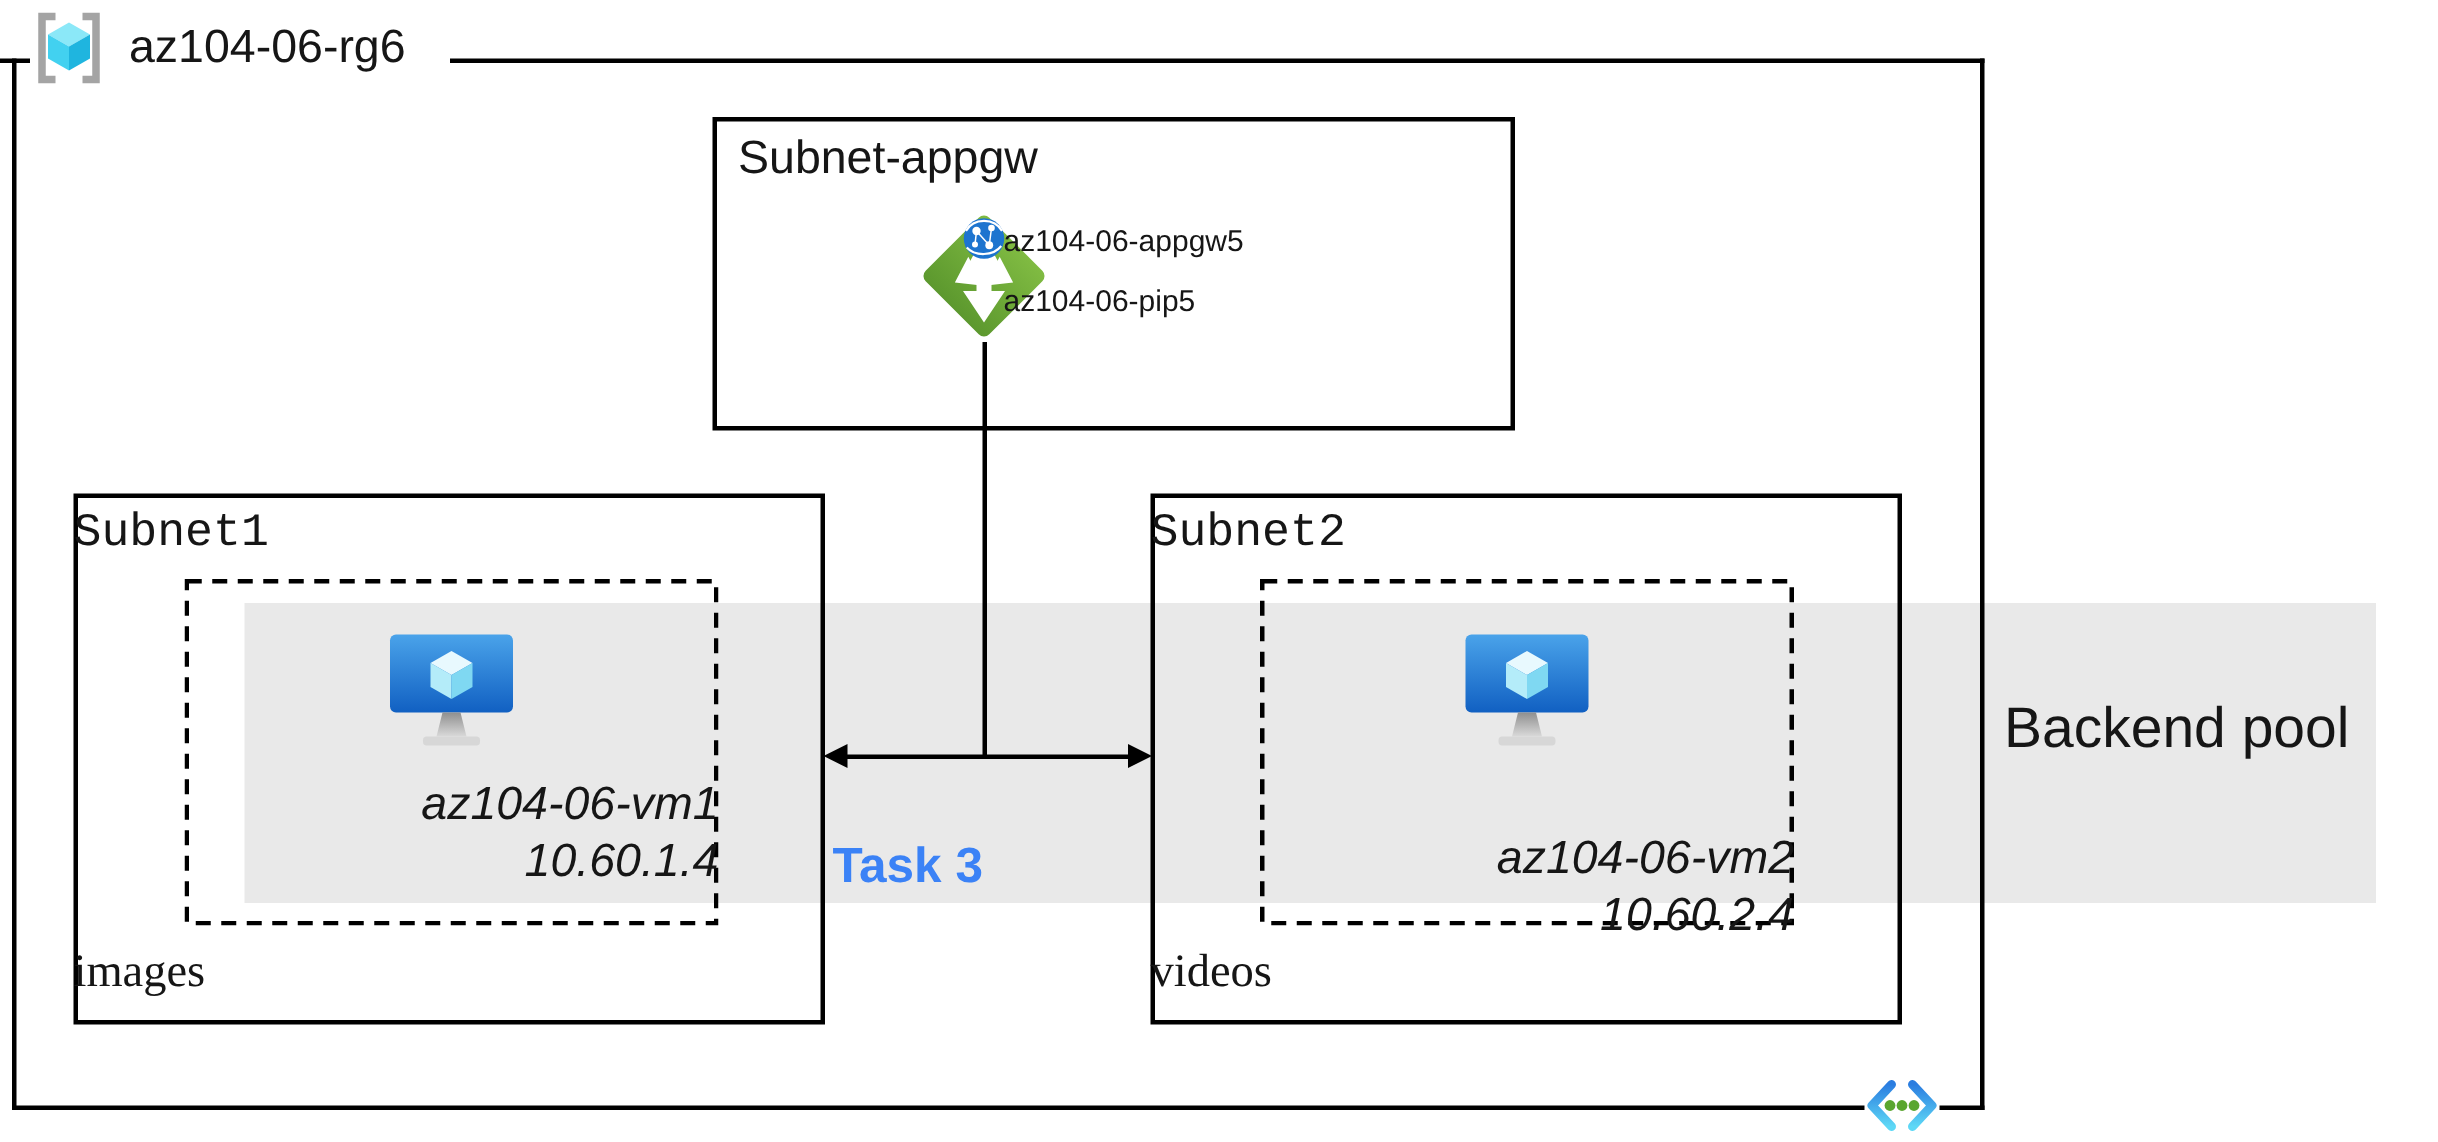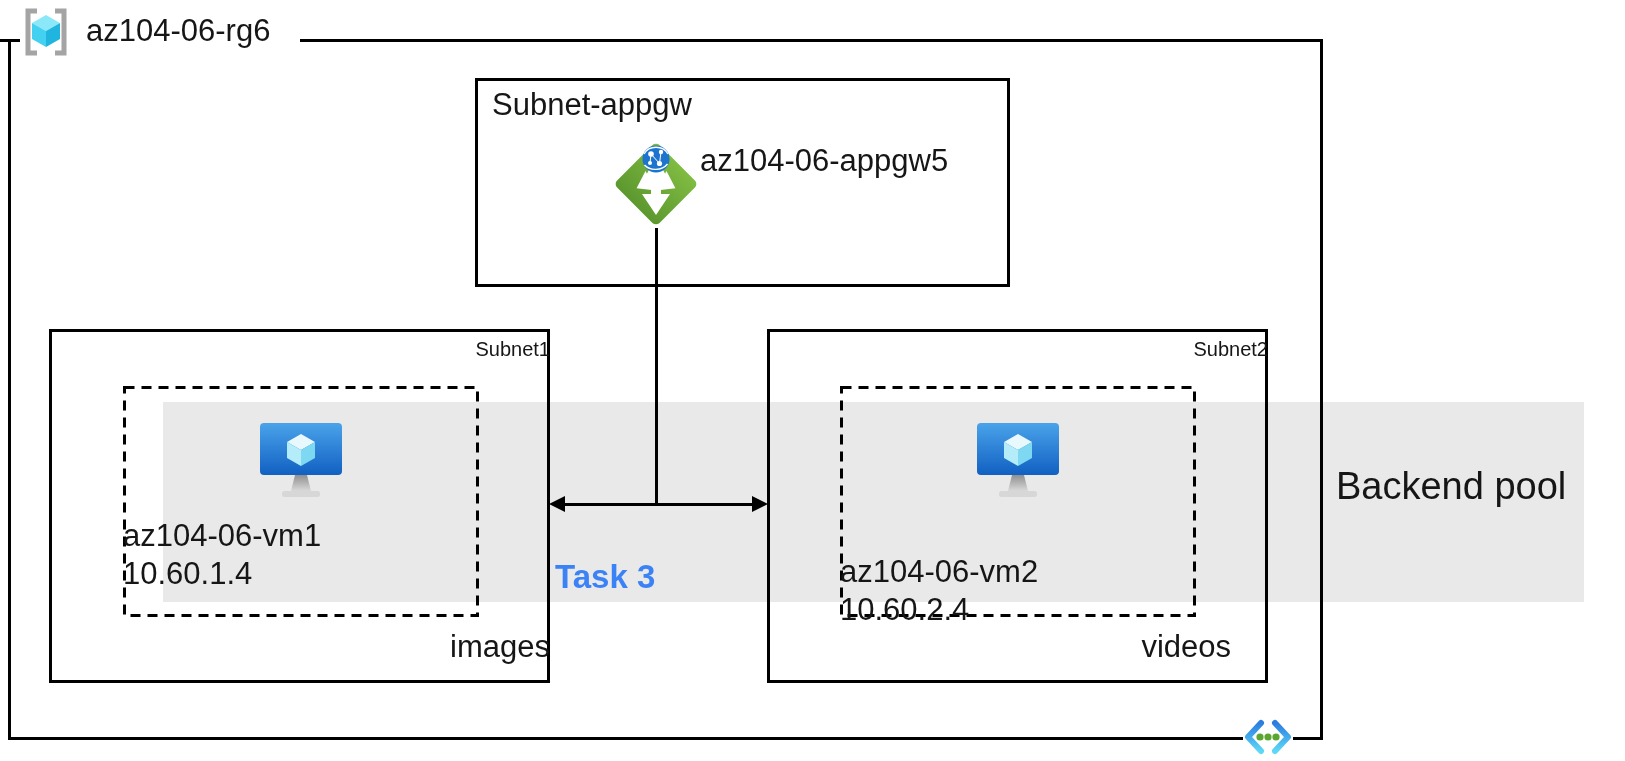--- a/index.html
+++ b/index.html
@@ -19,28 +19,28 @@
   
   .box{box-sizing:border-box;border:3px solid #000;background:transparent;z-index:2;}
   .appgw-box{left:475px;top:78px;width:535px;height:209px;}
   .s1{left:49px;top:329px;width:501px;height:354px;}
   .s2{left:767px;top:329px;width:501px;height:354px;}
   .dashed-svg{z-index:3;}
   
   .txt{line-height:1.18;white-space:nowrap;z-index:4;}
   .rg-label{left:86px;top:13px;font-size:31px;}
   .appgw-label{left:492px;top:87px;font-size:31px;}
-  .appgw-text{left:700px;top:141px;font-size:31px;line-height:40px;}
-  .subnet-label{font-size:20px;text-align:right;}
+  .appgw-text{left:669px;top:141px;font-size:20px;line-height:40px;}
+  .subnet-label{font-size:31px;text-align:left;font-family:Liberation Mono, monospace;}
   .sl1{left:49px;top:338px;width:501px;}
   .sl2{left:767px;top:338px;width:501px;}
-  .vm-text{font-size:31px;line-height:38px;text-align:left;}
+  .vm-text{font-size:31px;line-height:38px;text-align:right;font-style:italic;}
   .t1{left:123px;top:517px;width:356px;}
   .t2{left:840px;top:517px;width:356px;margin-top:36px;}
-  .folder-label{font-size:31px;text-align:right;}
+  .folder-label{font-size:31px;text-align:left;font-family:Liberation Serif, serif;}
   .f1{left:49px;top:629px;width:501px;}
   .f2{left:767px;top:629px;width:464px;}
   .backend-label{left:1336px;top:464px;font-size:38px;z-index:4;}
   .task-label{left:555px;top:558px;width:190px;text-align:left;
     font-size:33px;font-weight:bold;color:#3b82f6;z-index:4;}
   
   .vline{left:655px;top:228px;width:3px;height:277px;background:#000;z-index:3;}
   .hline{left:562px;top:503px;width:192px;height:3px;background:#000;z-index:3;}
   .ah{width:0;height:0;z-index:3;top:496px;}
   .ah-left{left:549px;border-top:8px solid transparent;border-bottom:8px solid transparent;
@@ -94,20 +94,21 @@
     <path d="M34 16 C39 7, 53 7, 58 16" stroke="#fff" stroke-width="1.4" fill="none"></path>
     <path d="M34.5 27 C40 33, 52 33, 57.5 26" stroke="#fff" stroke-width="1.4" fill="none"></path>
     <path d="M41 16 L49.5 25.5 M51 14 L49.5 25.5 M41 16 L40 25" stroke="#fff" stroke-width="1" fill="none"></path>
     <circle cx="41" cy="16" r="2.8" fill="#fff"></circle>
     <circle cx="51" cy="14" r="2.2" fill="#fff"></circle>
     <circle cx="49.5" cy="25.5" r="2.6" fill="#fff"></circle>
     <circle cx="40" cy="25" r="2" fill="#fff"></circle>
   </svg>
   <div class="abs txt appgw-text">
     <div>az104-06-appgw5</div>
+    <div>az104-06-pip5</div>
   </div>
 
   <div class="abs vline"></div>
   <div class="abs hline"></div>
   <div class="abs ah ah-left"></div>
   <div class="abs ah ah-right"></div>
   <div class="abs task-label">Task 3</div>
 
   <div class="abs box s1"></div>
   <div class="abs txt subnet-label sl1">Subnet1</div>

